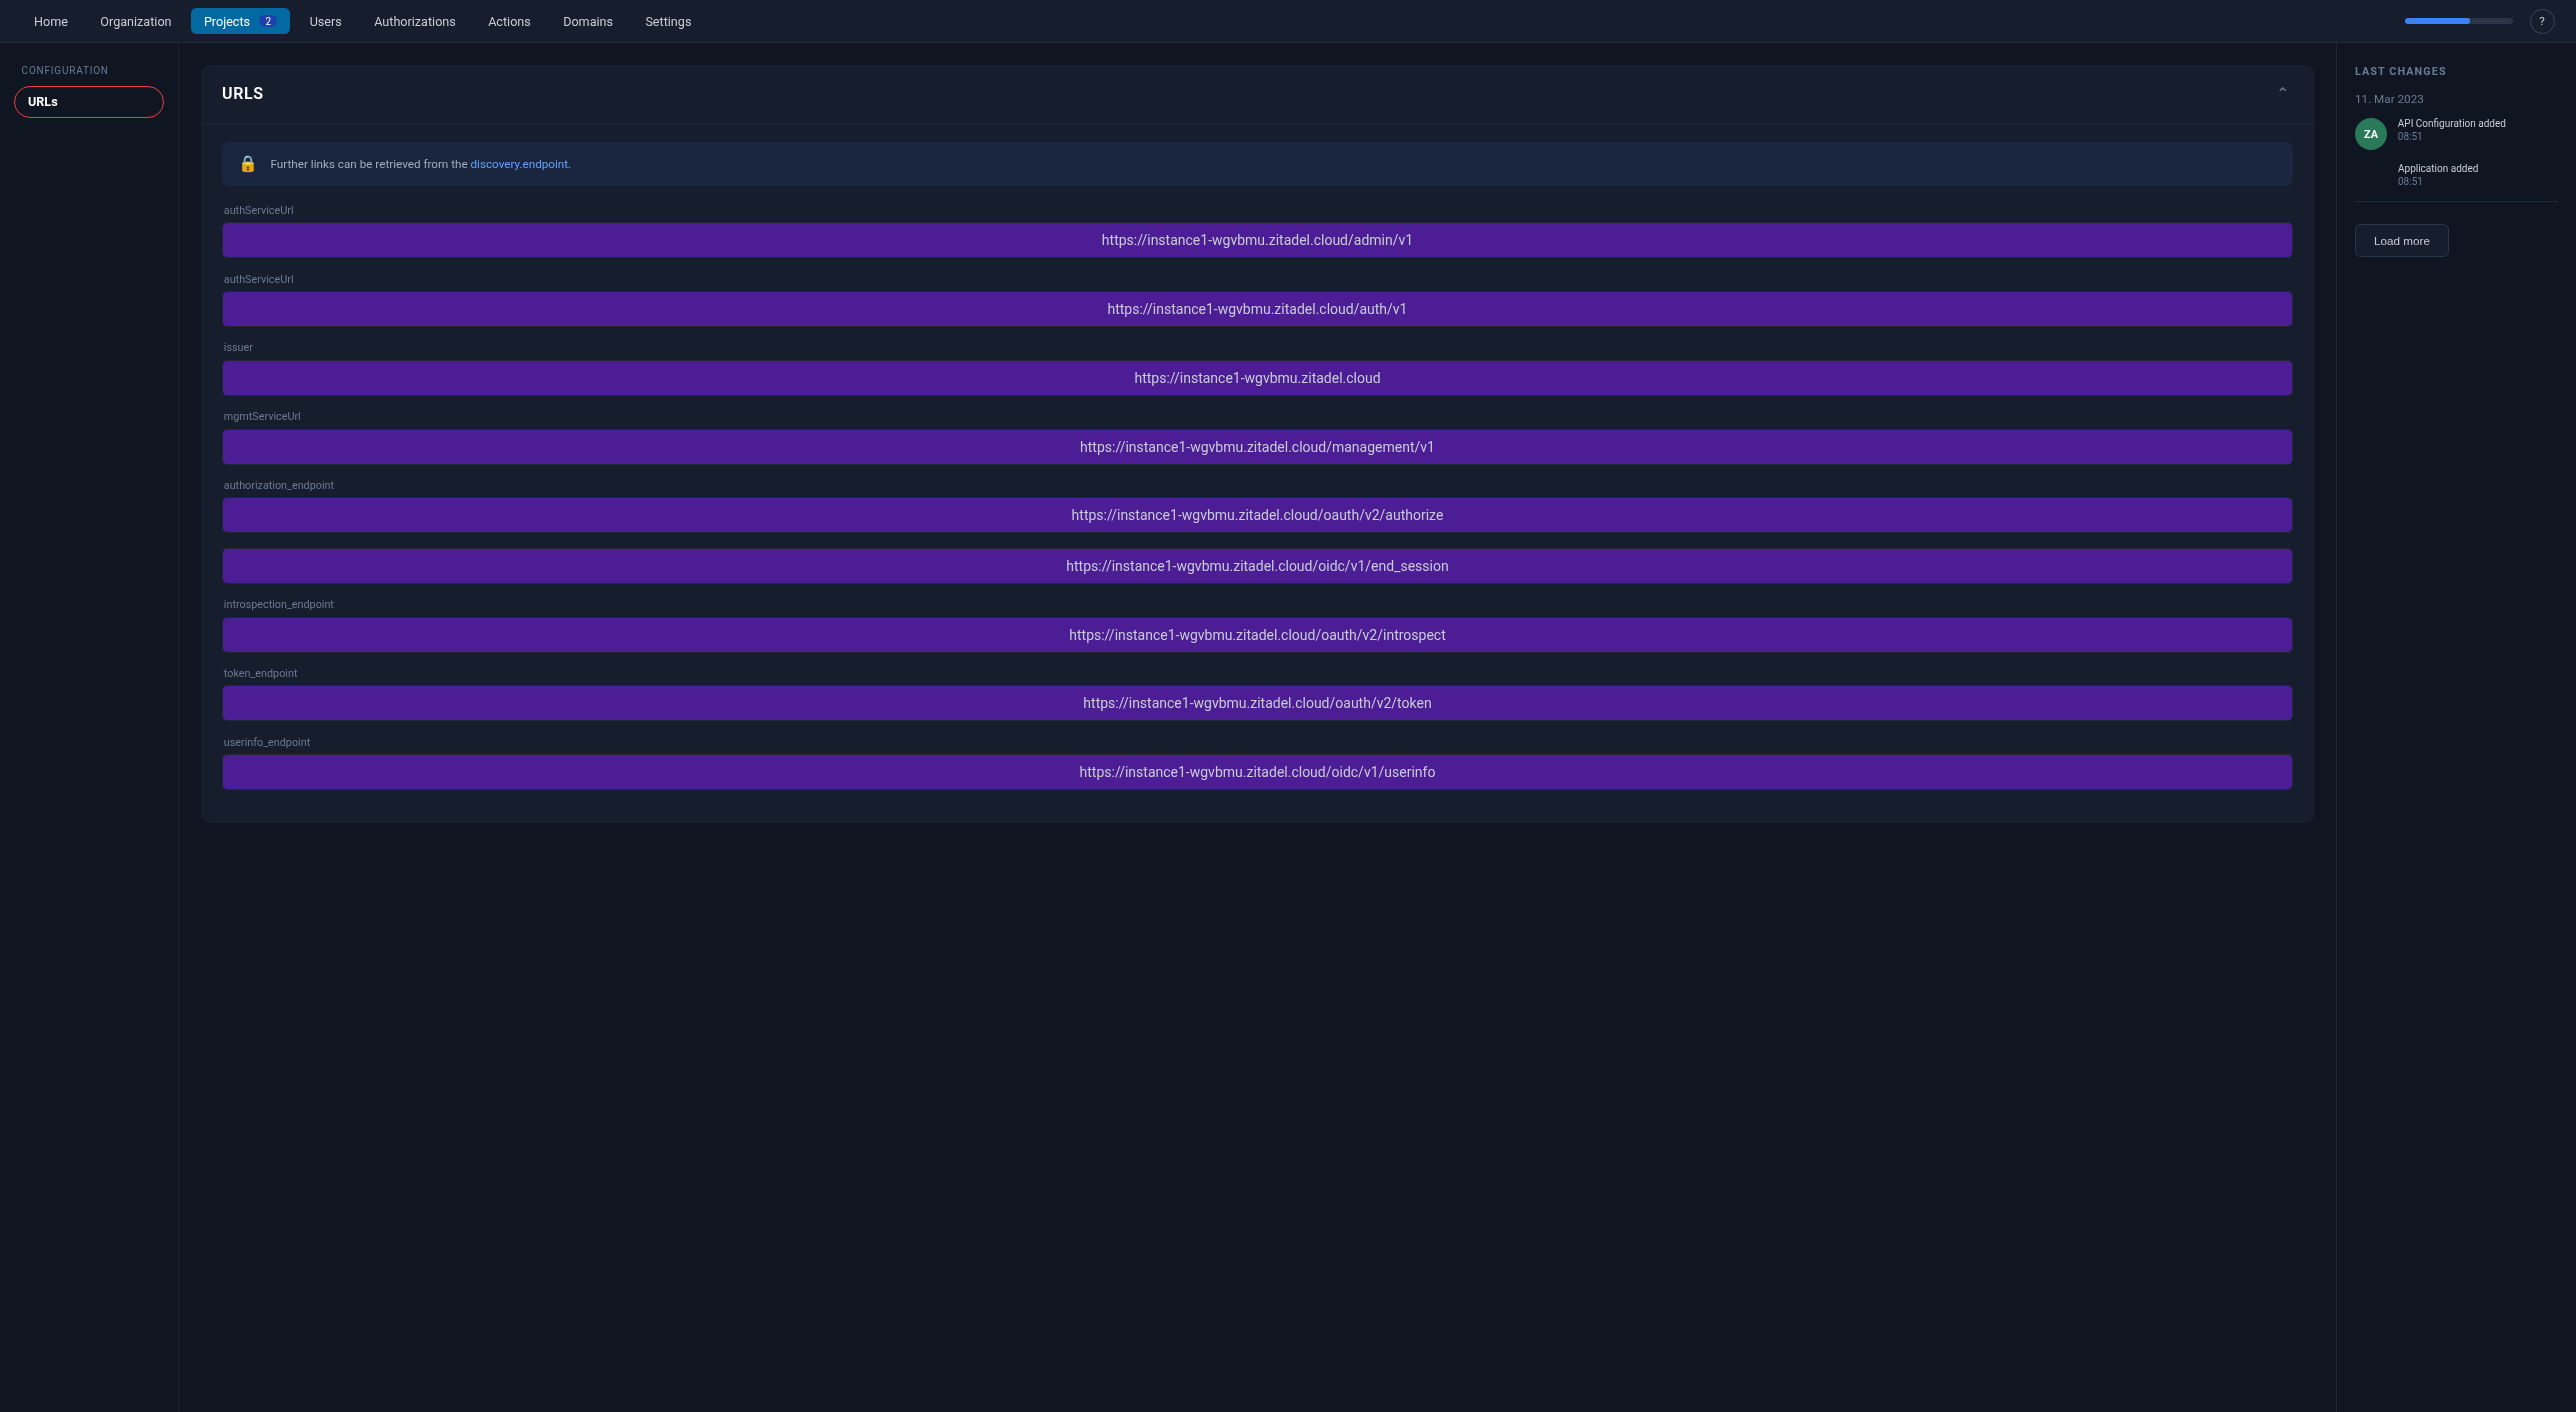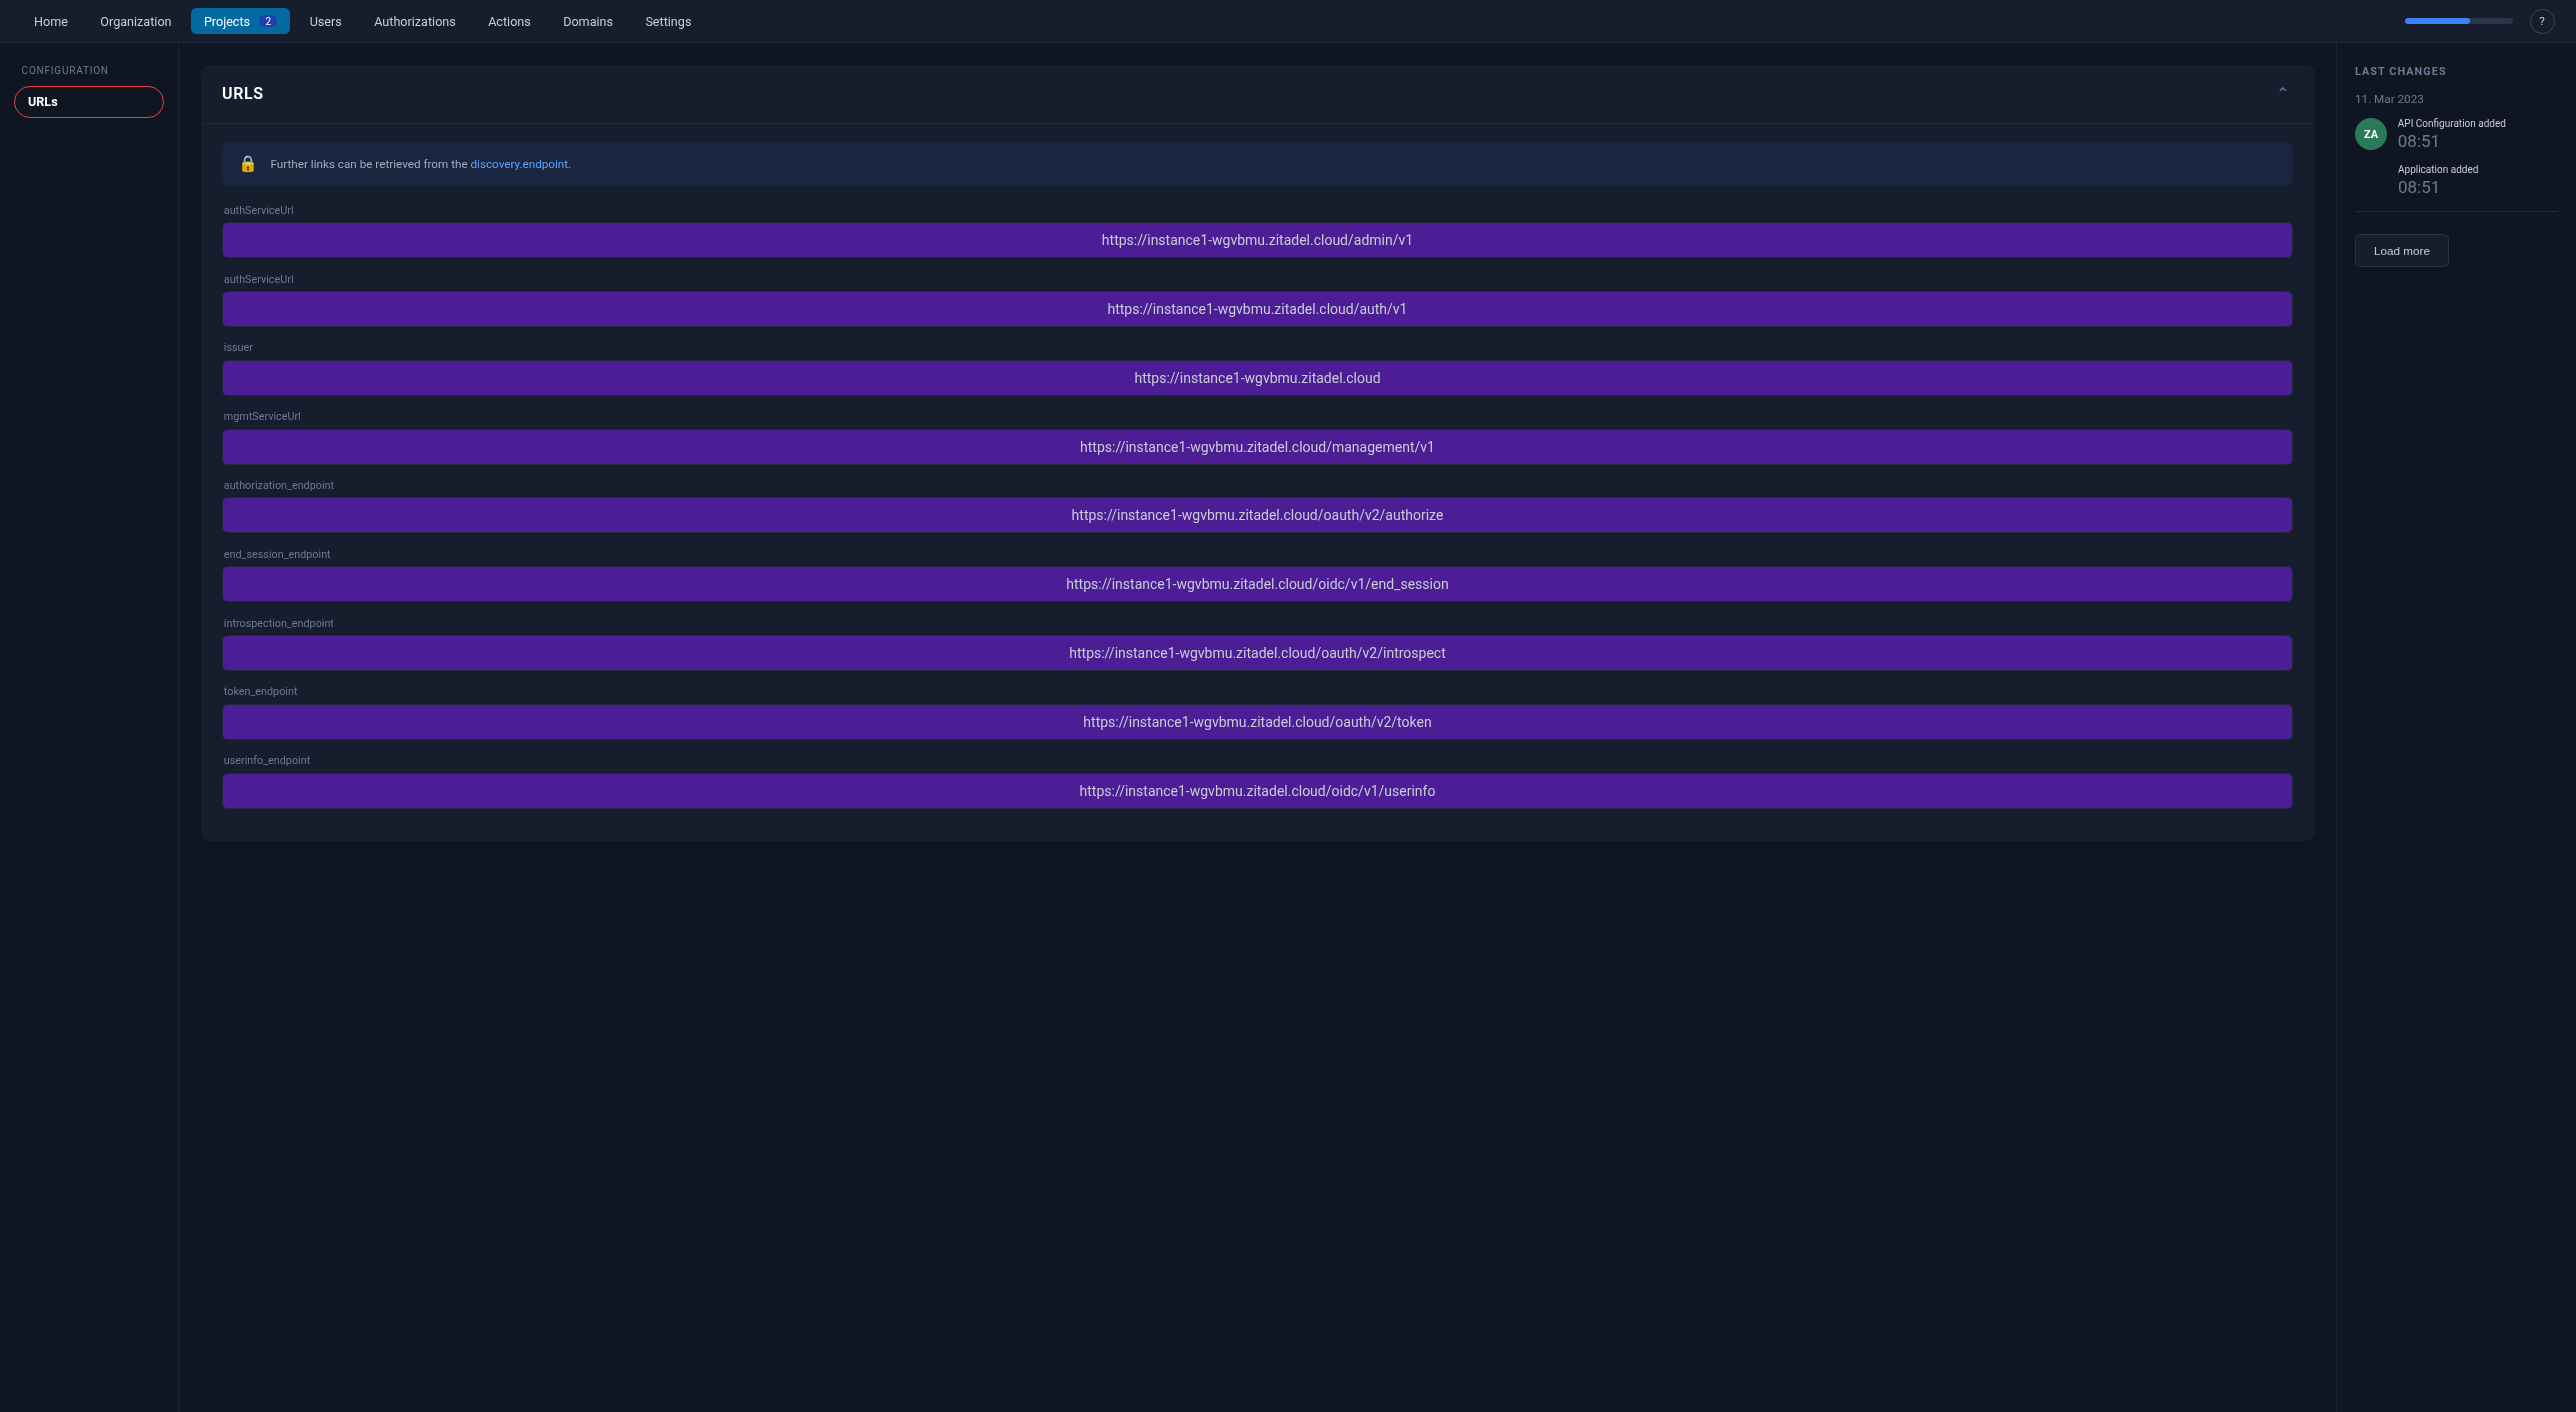--- a/index.html
+++ b/index.html
@@ -233,21 +233,21 @@
       color: #fff;
       flex-shrink: 0;
     }
     .change-info { flex: 1; }
     .change-title {
       font-size: 10px;
       color: #c8cdd6;
       margin-bottom: 1.8px;
     }
     .change-time {
-      font-size: 17px;
+      font-size: 10px;
       color: #6b7a94;
     }
     .load-more-btn {
       background: #161e2d;
       border: 0.9px solid #2a3548;
       border-radius: 5.4px;
       color: #c8cdd6;
       padding: 9px 18px;
       cursor: pointer;
       font-size: 11.7px;
@@ -318,21 +318,20 @@
         </div>
         <div class="field-group">
           <div class="field-label">mgmtServiceUrl</div>
           <div class="field-value">https://instance1-wgvbmu.zitadel.cloud/management/v1</div>
         </div>
         <div class="field-group">
           <div class="field-label">authorization_endpoint</div>
           <div class="field-value">https://instance1-wgvbmu.zitadel.cloud/oauth/v2/authorize</div>
         </div>
         <div class="field-group">
-          <div class="field-label">end_session_endpoint</div>
           <div class="field-value">https://instance1-wgvbmu.zitadel.cloud/oidc/v1/end_session</div>
         </div>
         <div class="field-group">
           <div class="field-label">introspection_endpoint</div>
           <div class="field-value">https://instance1-wgvbmu.zitadel.cloud/oauth/v2/introspect</div>
         </div>
         <div class="field-group">
           <div class="field-label">token_endpoint</div>
           <div class="field-value">https://instance1-wgvbmu.zitadel.cloud/oauth/v2/token</div>
         </div>

